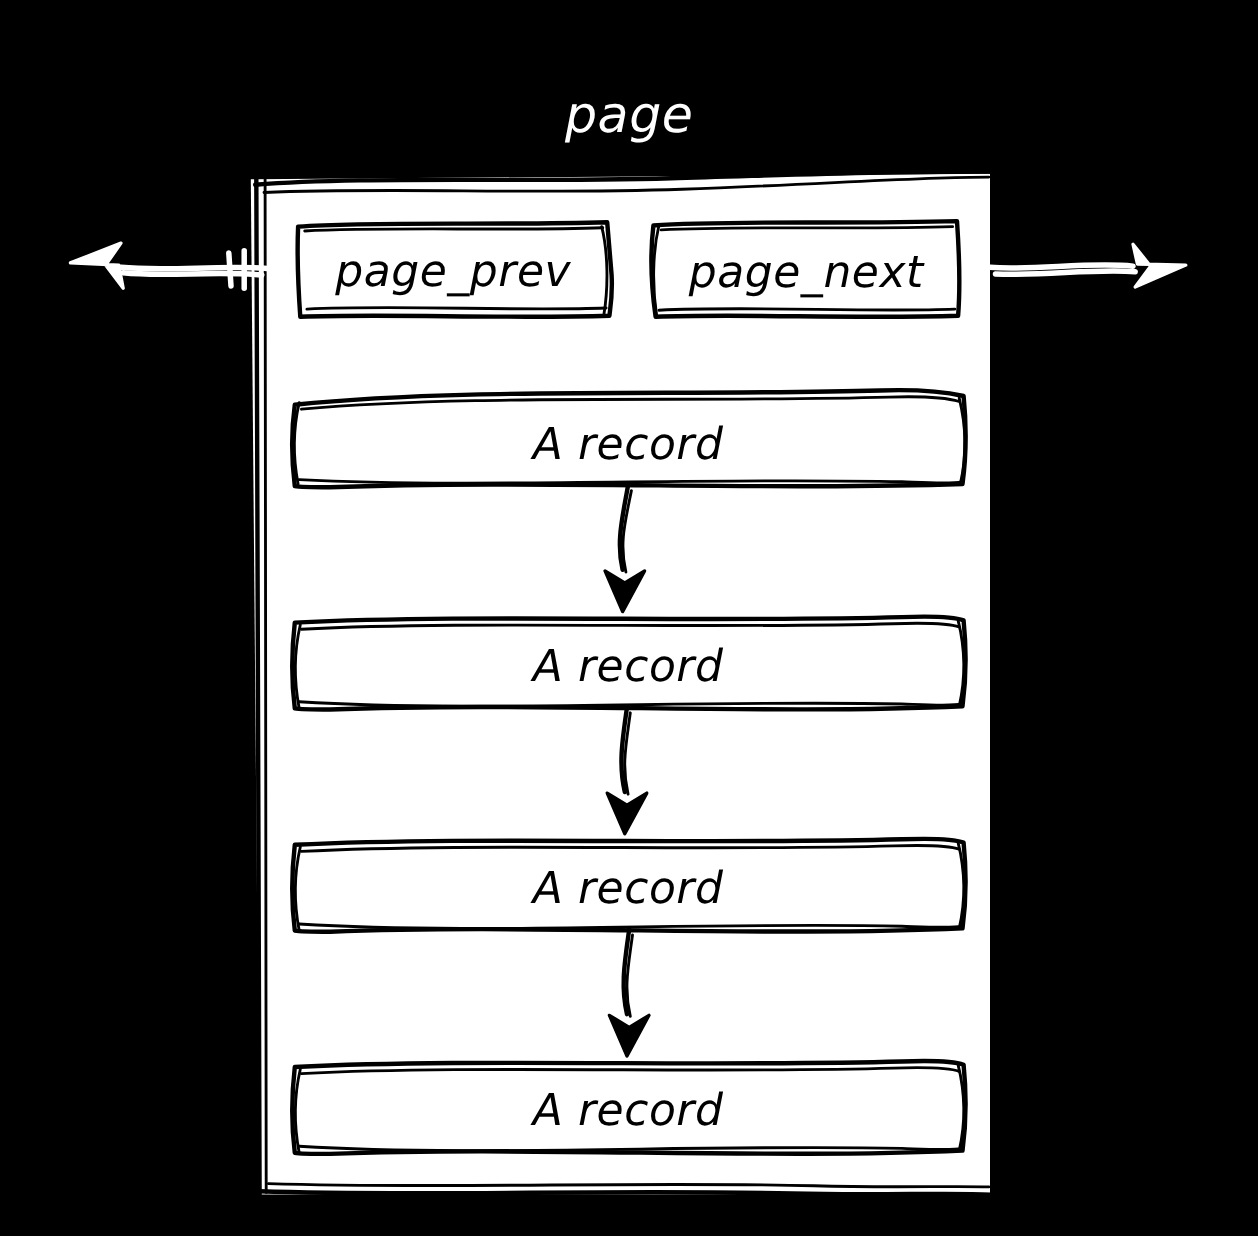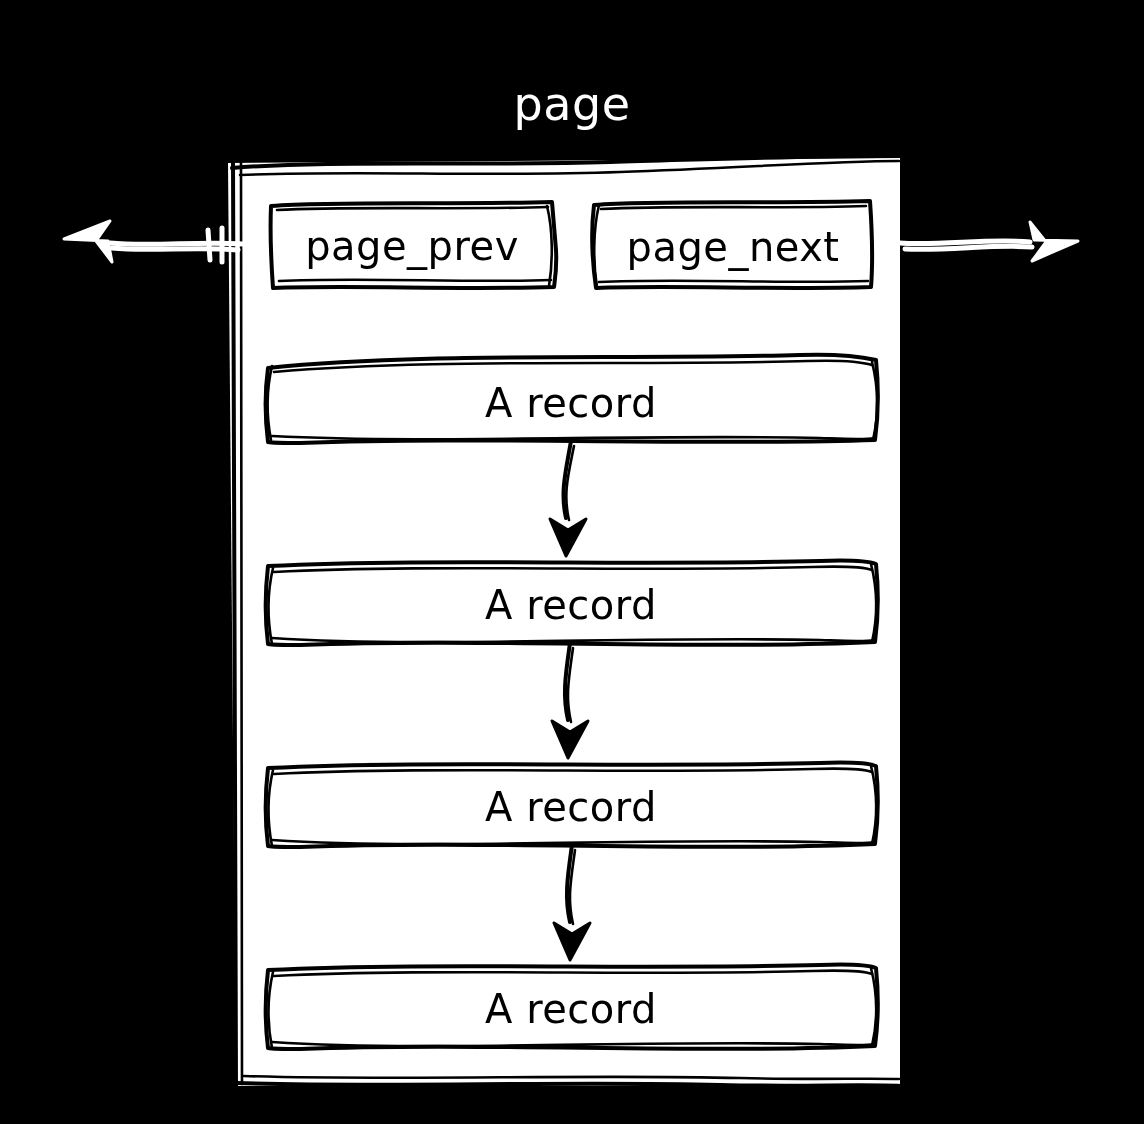--- a/index.html
+++ b/index.html
@@ -12,20 +12,21 @@
     width: 1144px;
     height: 1124px;
     overflow: hidden;
     font-family: "DejaVu Sans", sans-serif;
   }
   #stage {
     position: relative;
     width: 1144px;
     height: 852px;
     background: #000000;
+    font-style: italic;
   }
   #diagram {
     position: absolute;
     left: 0;
     top: 0;
     width: 1144px;
     height: 1124px;
     display: block;
   }
   .sketch-stroke {

